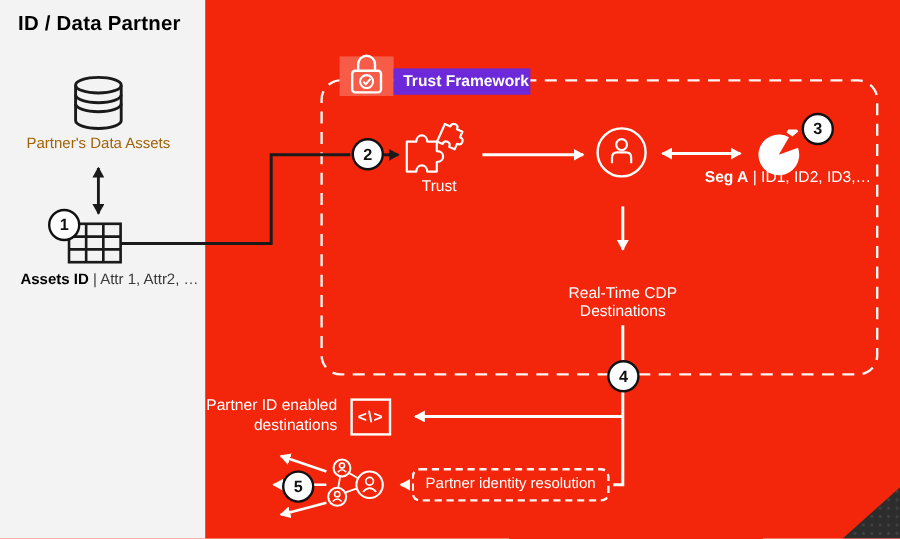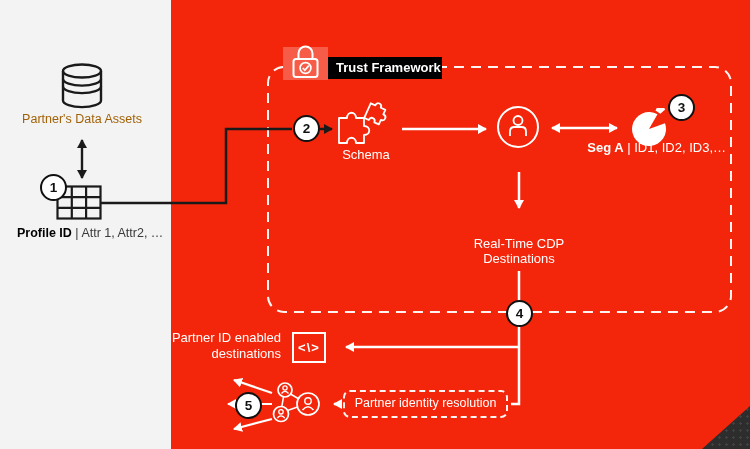--- a/index.html
+++ b/index.html
@@ -14,21 +14,21 @@
   #assets-label{position:absolute;left:8px;top:112px;width:148px;text-align:center;font-size:12.5px;color:#a16207;}
   #lp-caption{position:absolute;left:17px;top:226px;font-size:12.5px;color:#3a3a3a;white-space:nowrap;}
   #lp-caption b{color:#000;}
   
   .abs{position:absolute;}
   
   #main-title{position:absolute;left:260px;top:13px;width:470px;text-align:center;
     font-size:14.5px;font-weight:bold;color:#fff;letter-spacing:.3px;}
   
   #trust-tile{position:absolute;left:283px;top:47px;width:45px;height:33px;background:#F65C48;z-index:2;}
-  #trust-strip{position:absolute;left:328px;top:57px;width:114px;height:22px;background:#000000;z-index:2;
+  #trust-strip{position:absolute;left:328px;top:57px;width:114px;height:22px;background:#6d28d9;z-index:2;
     color:#fff;font-size:13px;font-weight:bold;line-height:22px;padding-left:8px;box-sizing:border-box;white-space:nowrap;}
   #lock-icon{z-index:3;}
   
   .lbl{position:absolute;color:#fff;font-size:13px;z-index:2;}
   #schema-label{left:326px;top:147px;width:80px;text-align:center;}
   #prospect-label{left:458px;top:152px;width:120px;text-align:center;}
   #seg-label{left:578px;top:140px;width:148px;text-align:right;white-space:nowrap;}
   #dest-label{left:454px;top:236px;width:130px;text-align:center;line-height:15px;}
   #enabled-label{left:148px;top:330px;width:133px;text-align:right;line-height:15.5px;}
   
@@ -55,40 +55,41 @@
   #corner{position:absolute;right:0;bottom:0;width:48px;height:43px;background-color:#2D2D2D;
     background-image:radial-gradient(rgba(255,255,255,.10) 1px,transparent 1.3px);background-size:7px 7px;
     clip-path:polygon(100% 0,0 100%,100% 100%);z-index:4;}
 </style>
 </head>
 <body>
 
 <div id="stage">
 
   <div id="left-panel">
+    <div id="lp-title">ID / Data Partner</div>
 
     <svg class="abs icon" style="left:60px;top:62px" width="44" height="48" viewBox="0 0 44 48">
       <g fill="none" stroke="#1a1a1a" stroke-width="2.4">
         <ellipse cx="22" cy="9" rx="19" ry="6.5"></ellipse>
         <path d="M3,9 V38.5 c0,3.6 8.5,6.6 19,6.6 s19,-3 19,-6.6 V9"></path>
         <path d="M3,17 c0,3.6 8.5,6.6 19,6.6 s19,-3 19,-6.6"></path>
         <path d="M3,24.5 c0,3.6 8.5,6.6 19,6.6 s19,-3 19,-6.6"></path>
       </g>
     </svg>
     <div id="assets-label">Partner's Data Assets</div>
 
     <svg class="abs icon" style="left:56px;top:185px" width="46" height="35" viewBox="0 0 46 35">
       <g fill="none" stroke="#1a1a1a" stroke-width="2.2">
         <rect x="1.5" y="1.5" width="43" height="32"></rect>
         <path d="M15.8,1.5 V33.5 M30.1,1.5 V33.5 M1.5,12.2 H44.5 M1.5,22.8 H44.5"></path>
       </g>
     </svg>
 
     <div id="lp-caption">
-      <b>Profile ID</b><span> | Attr 1, Attr2, …</span>
+      <b>Assets ID</b><span> | Attr 1, Attr2, …</span>
     </div>
   </div>
 
   <svg id="connectors" width="750" height="449" viewBox="0 0 750 449">
     <defs>
       <marker id="mw" markerUnits="userSpaceOnUse" markerWidth="10" markerHeight="10" refX="8" refY="5" orient="auto-start-reverse">
         <path d="M0,0 L9,5 L0,10 Z" fill="#fff"></path>
       </marker>
       <marker id="mb" markerUnits="userSpaceOnUse" markerWidth="10" markerHeight="10" refX="8" refY="5" orient="auto-start-reverse">
         <path d="M0,0 L9,5 L0,10 Z" fill="#1a1a1a"></path>
@@ -131,21 +132,21 @@
       <path d="M12.8,25 l2,2.2 4,-4.6" stroke-width="1.7"></path>
     </g>
   </svg>
 
   <svg class="abs icon" style="left:336px;top:94px" width="64" height="54" viewBox="0 0 64 54">
     <g fill="none" stroke="#fff" stroke-width="1.8" stroke-linejoin="round">
       <path d="M3,24 h8 c0,-7 9,-7 9,0 h8 v8 c7,0 7,9 0,9 v8 h-8 c0,-7 -9,-7 -9,0 h-8 z"></path>
       <path transform="translate(38,2) rotate(24)" d="M0,8 h5 c0,-4.5 6,-4.5 6,0 h5 v5 c4.5,0 4.5,6 0,6 v5 h-5 c0,-4.5 -6,-4.5 -6,0 h-5 z"></path>
     </g>
   </svg>
-  <div class="lbl" id="schema-label">Schema</div>
+  <div class="lbl" id="schema-label">Trust</div>
 
   <svg class="abs icon" style="left:496px;top:105px" width="44" height="44" viewBox="0 0 44 44">
     <g fill="none" stroke="#fff">
       <circle cx="22" cy="22" r="20" stroke-width="2"></circle>
       <circle cx="22" cy="15.5" r="4.5" stroke-width="1.8"></circle>
       <path d="M14,31 v-4.5 q0,-4.5 4.5,-4.5 h7 q4.5,0 4.5,4.5 V31" stroke-width="1.8"></path>
     </g>
   </svg>
 
   <svg class="abs icon" style="left:628px;top:108px" width="42" height="42" viewBox="-21 -21 42 42">

